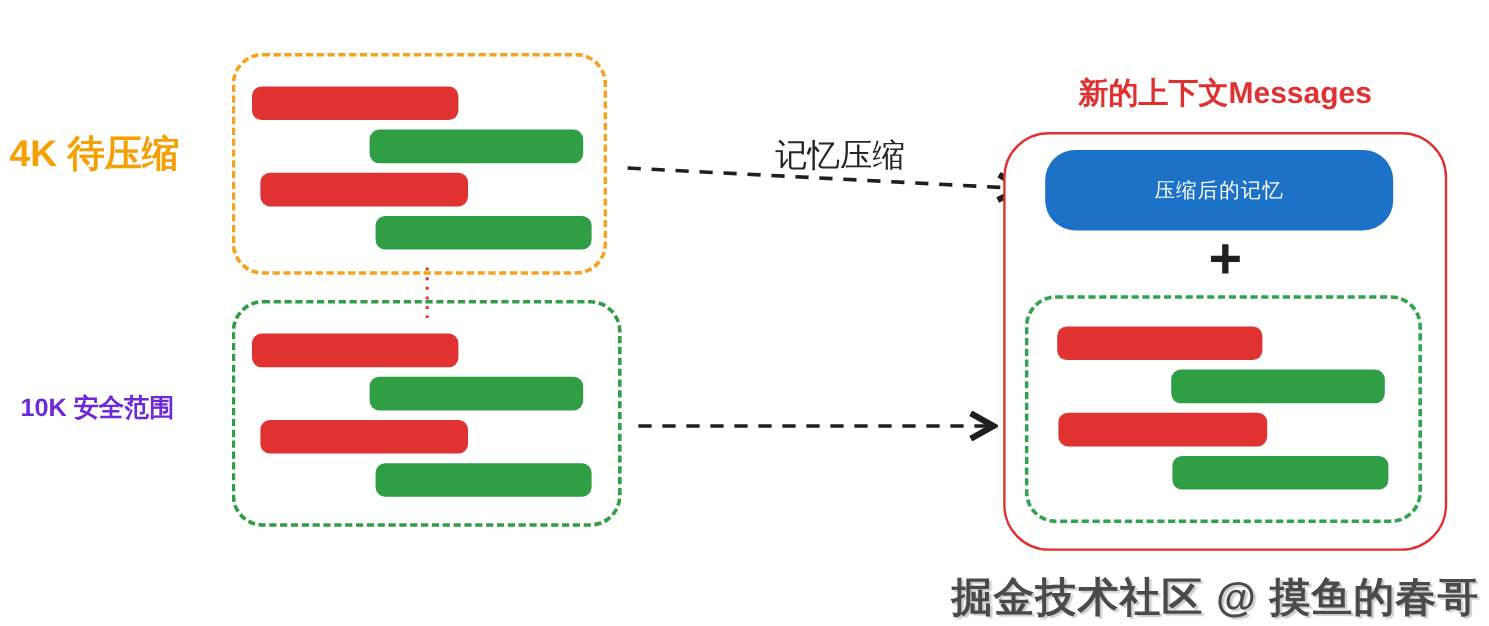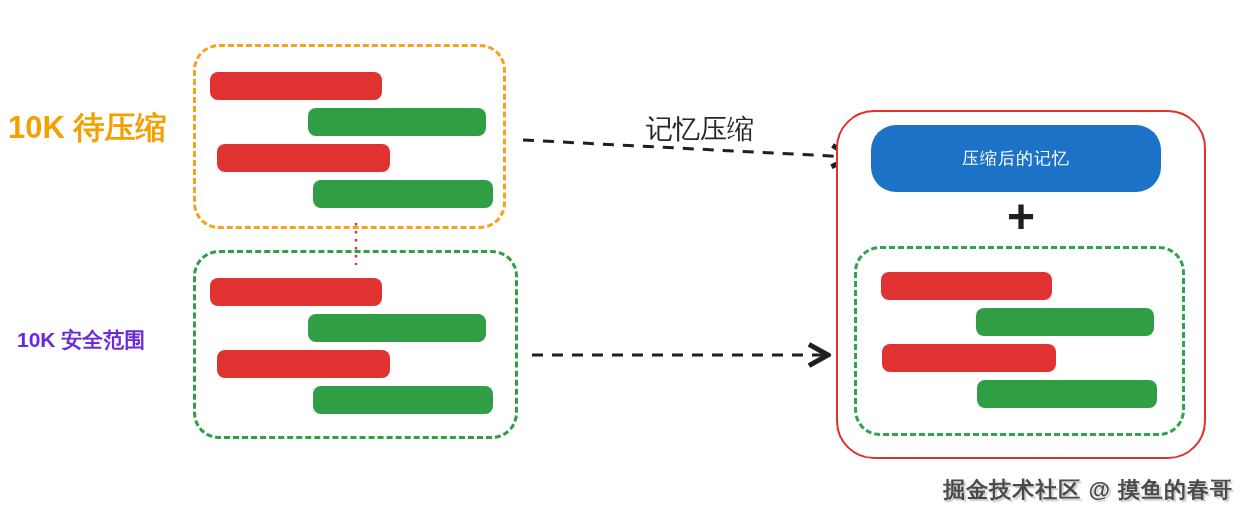--- a/index.html
+++ b/index.html
@@ -43,30 +43,30 @@
   .inner-safe-box .bars { padding-top:23px; }
   .inner-safe-box .bar.pos1 { margin-left:24px;  width:171px; }
   .inner-safe-box .bar.pos2 { margin-left:119px; width:178px; }
   .inner-safe-box .bar.pos3 { margin-left:25px;  width:174px; }
   .inner-safe-box .bar.pos4 { margin-left:120px; width:180px; }
   
   svg.overlay { position:absolute; left:0; top:0; width:1241px; height:522px; pointer-events:none; }
   .dash-line { stroke:#1f1f1f; stroke-width:3; stroke-dasharray:11 9; fill:none; }
   .dot-red-line { stroke:#e03131; stroke-width:2.5; stroke-dasharray:2.5 5.5; fill:none; }
   
-  .watermark { position:absolute; right:8px; top:475px; font-size:22px; font-weight:700;
+  .watermark { position:absolute; right:8px; top:475px; font-size:34px; font-weight:700;
                color:#4a4a4a; letter-spacing:1px;
                text-shadow:2px 2px 1px rgba(200,200,200,0.9); }
 </style>
 </head>
 <body>
 
 <div class="canvas">
 
-  <div class="side-label pending-label">10K 待压缩</div>
+  <div class="side-label pending-label">4K 待压缩</div>
   <div class="side-label safe-label">10K 安全范围</div>
 
   <div class="group-box pending-box">
     <div class="bars">
         <div class="bar red pos1"></div>
         <div class="bar green pos2"></div>
         <div class="bar red pos3"></div>
         <div class="bar green pos4"></div>
       </div>
   </div>
@@ -86,20 +86,21 @@
         <path d="M1.5,1 L10.5,6 L1.5,11" fill="none" stroke="#1f1f1f" stroke-width="2.4"></path>
       </marker>
     </defs>
     <line class="dash-line" x1="523" y1="140" x2="850" y2="157" marker-end="url(#chevron)"></line>
     <line class="dash-line" x1="532" y1="355" x2="827" y2="355" marker-end="url(#chevron)"></line>
     <line class="dot-red-line" x1="356" y1="223" x2="356" y2="265"></line>
   </svg>
 
   <div class="arrow-label top">记忆压缩</div>
 
+  <div class="right-title">新的上下文Messages</div>
 
   <div class="new-context-box">
     <div class="compressed-box">压缩后的记忆</div>
     <div class="plus-sign">+</div>
     <div class="inner-safe-box">
       <div class="bars">
           <div class="bar red pos1"></div>
           <div class="bar green pos2"></div>
           <div class="bar red pos3"></div>
           <div class="bar green pos4"></div>

